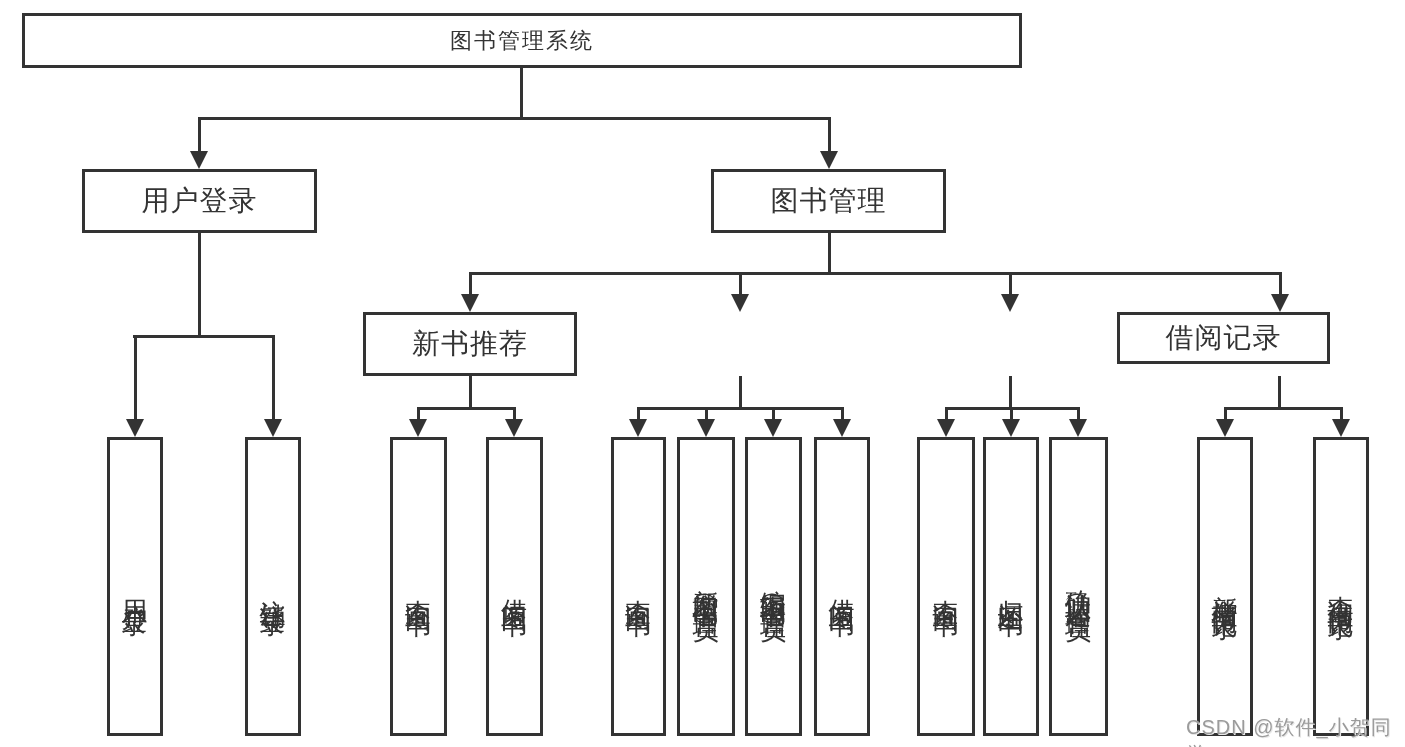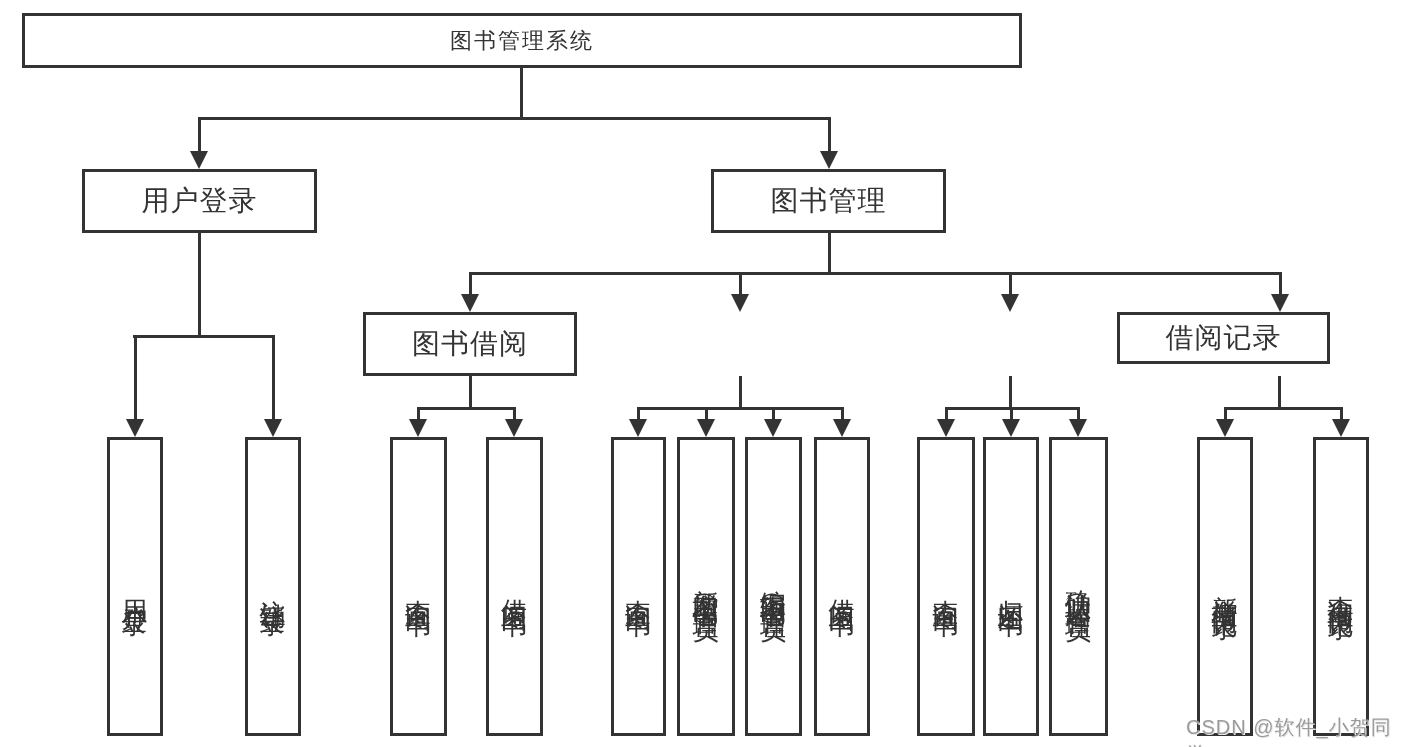--- a/index.html
+++ b/index.html
@@ -102,21 +102,21 @@
   </div>
 
   <div class="box lv2" style="left:82px;top:169px;width:235px;height:64px;">
     <span>用户登录</span>
   </div>
   <div class="box lv2" style="left:711px;top:169px;width:235px;height:64px;">
     <span>图书管理</span>
   </div>
 
   <div class="box lv3" style="left:363px;top:312px;width:214px;height:64px;">
-    <span>图书借阅</span>
+    <span>新书推荐</span>
   </div>
   <div class="box lv3" style="left:1117px;top:312px;width:213px;height:52px;">
     <span>借阅记录</span>
   </div>
 
   <div class="box" style="left:107px;top:437px;width:56px;height:299px;">
     <span class="leaf-label">用户登录</span>
   </div>
   <div class="box" style="left:245px;top:437px;width:56px;height:299px;">
     <span class="leaf-label">注销登录</span>

